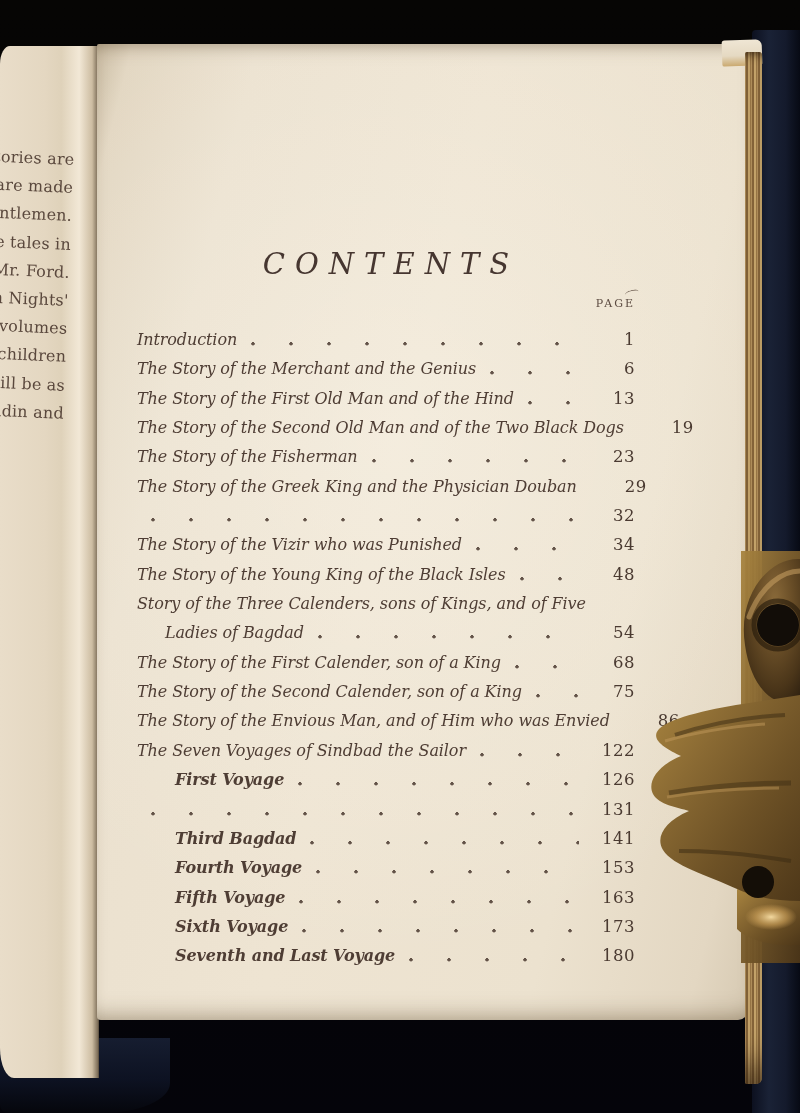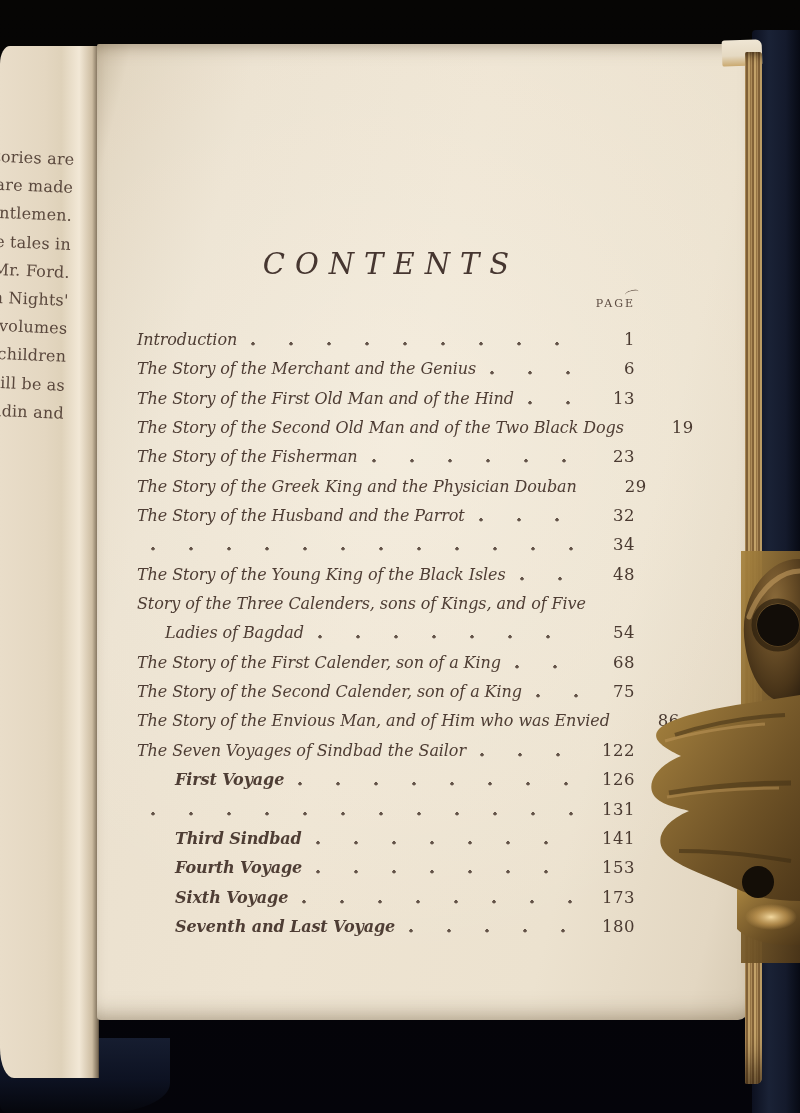--- a/index.html
+++ b/index.html
@@ -151,25 +151,25 @@
         <span class="label">The Story of the Fisherman</span>
         <span class="leader"></span>
         <span class="pagenum">23</span>
       </div>
       <div class="row">
         <span class="label">The Story of the Greek King and the Physician Douban</span>
         <span class="leader"></span>
         <span class="pagenum">29</span>
       </div>
       <div class="row">
-        <span class="label">The Story of the Husband and the Parrot</span>
         <span class="leader"></span>
         <span class="pagenum">32</span>
       </div>
       <div class="row">
+        <span class="label">The Story of the Vizir who was Punished</span>
         <span class="leader"></span>
         <span class="pagenum">34</span>
       </div>
       <div class="row">
         <span class="label">The Story of the Young King of the Black Isles</span>
         <span class="leader"></span>
         <span class="pagenum">48</span>
       </div>
 
       <div class="row">
@@ -204,28 +204,33 @@
       <div class="row indent">
         <span class="label">First Voyage</span>
         <span class="leader"></span>
         <span class="pagenum">126</span>
       </div>
       <div class="row indent">
         <span class="leader"></span>
         <span class="pagenum">131</span>
       </div>
       <div class="row indent">
-        <span class="label">Third Sindbad</span>
+        <span class="label">Third Bagdad</span>
         <span class="leader"></span>
         <span class="pagenum">141</span>
       </div>
       <div class="row indent">
         <span class="label">Fourth Voyage</span>
         <span class="leader"></span>
         <span class="pagenum">153</span>
+      </div>
+      <div class="row indent">
+        <span class="label">Fifth Voyage</span>
+        <span class="leader"></span>
+        <span class="pagenum">163</span>
       </div>
       <div class="row indent">
         <span class="label">Sixth Voyage</span>
         <span class="leader"></span>
         <span class="pagenum">173</span>
       </div>
       <div class="row indent">
         <span class="label">Seventh and Last Voyage</span>
         <span class="leader"></span>
         <span class="pagenum">180</span>

